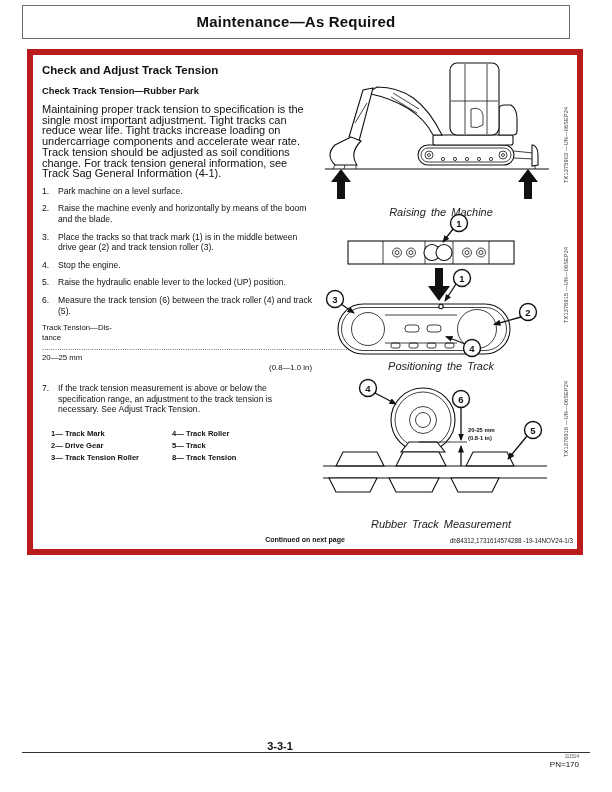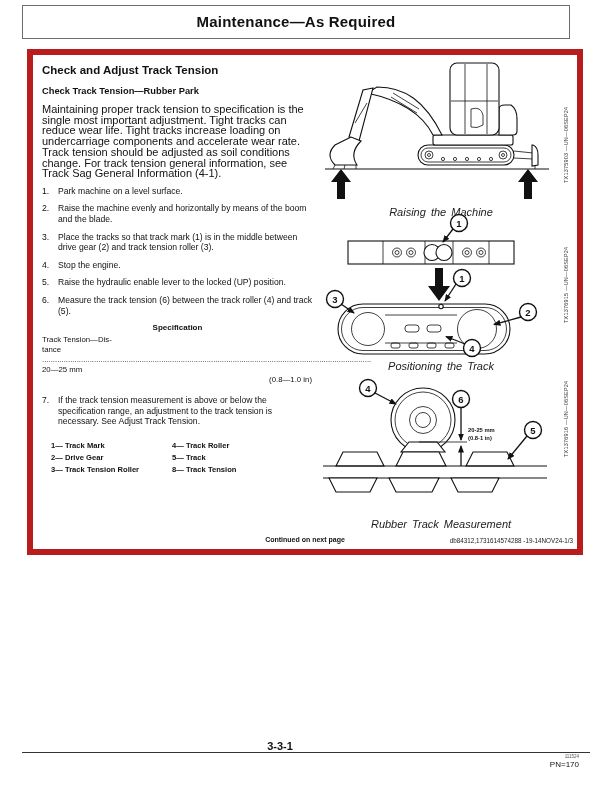--- a/index.html
+++ b/index.html
@@ -102,21 +102,20 @@
         <div class="step">
           <span class="num">5.</span>
           <span class="stext">Raise the hydraulic enable lever to the locked (UP) position.</span>
         </div>
         <div class="step">
           <span class="num">6.</span>
           <span class="stext">Measure the track tension (6) between the track roller (4) and track (5).</span>
         </div>
       </div>
 
-      <div class="spec-heading">Specification</div>
       <div class="spec-block">
         <div class="spec-l1">Track Tension—Dis-</div>
         <div class="spec-l2">
           <span>tance</span>
           <span class="dots">........................................................................................................................................................</span>
           <span class="spec-val">20—25 mm</span>
         </div>
         <div class="spec-l3">(0.8—1.0 in)</div>
       </div>
 

